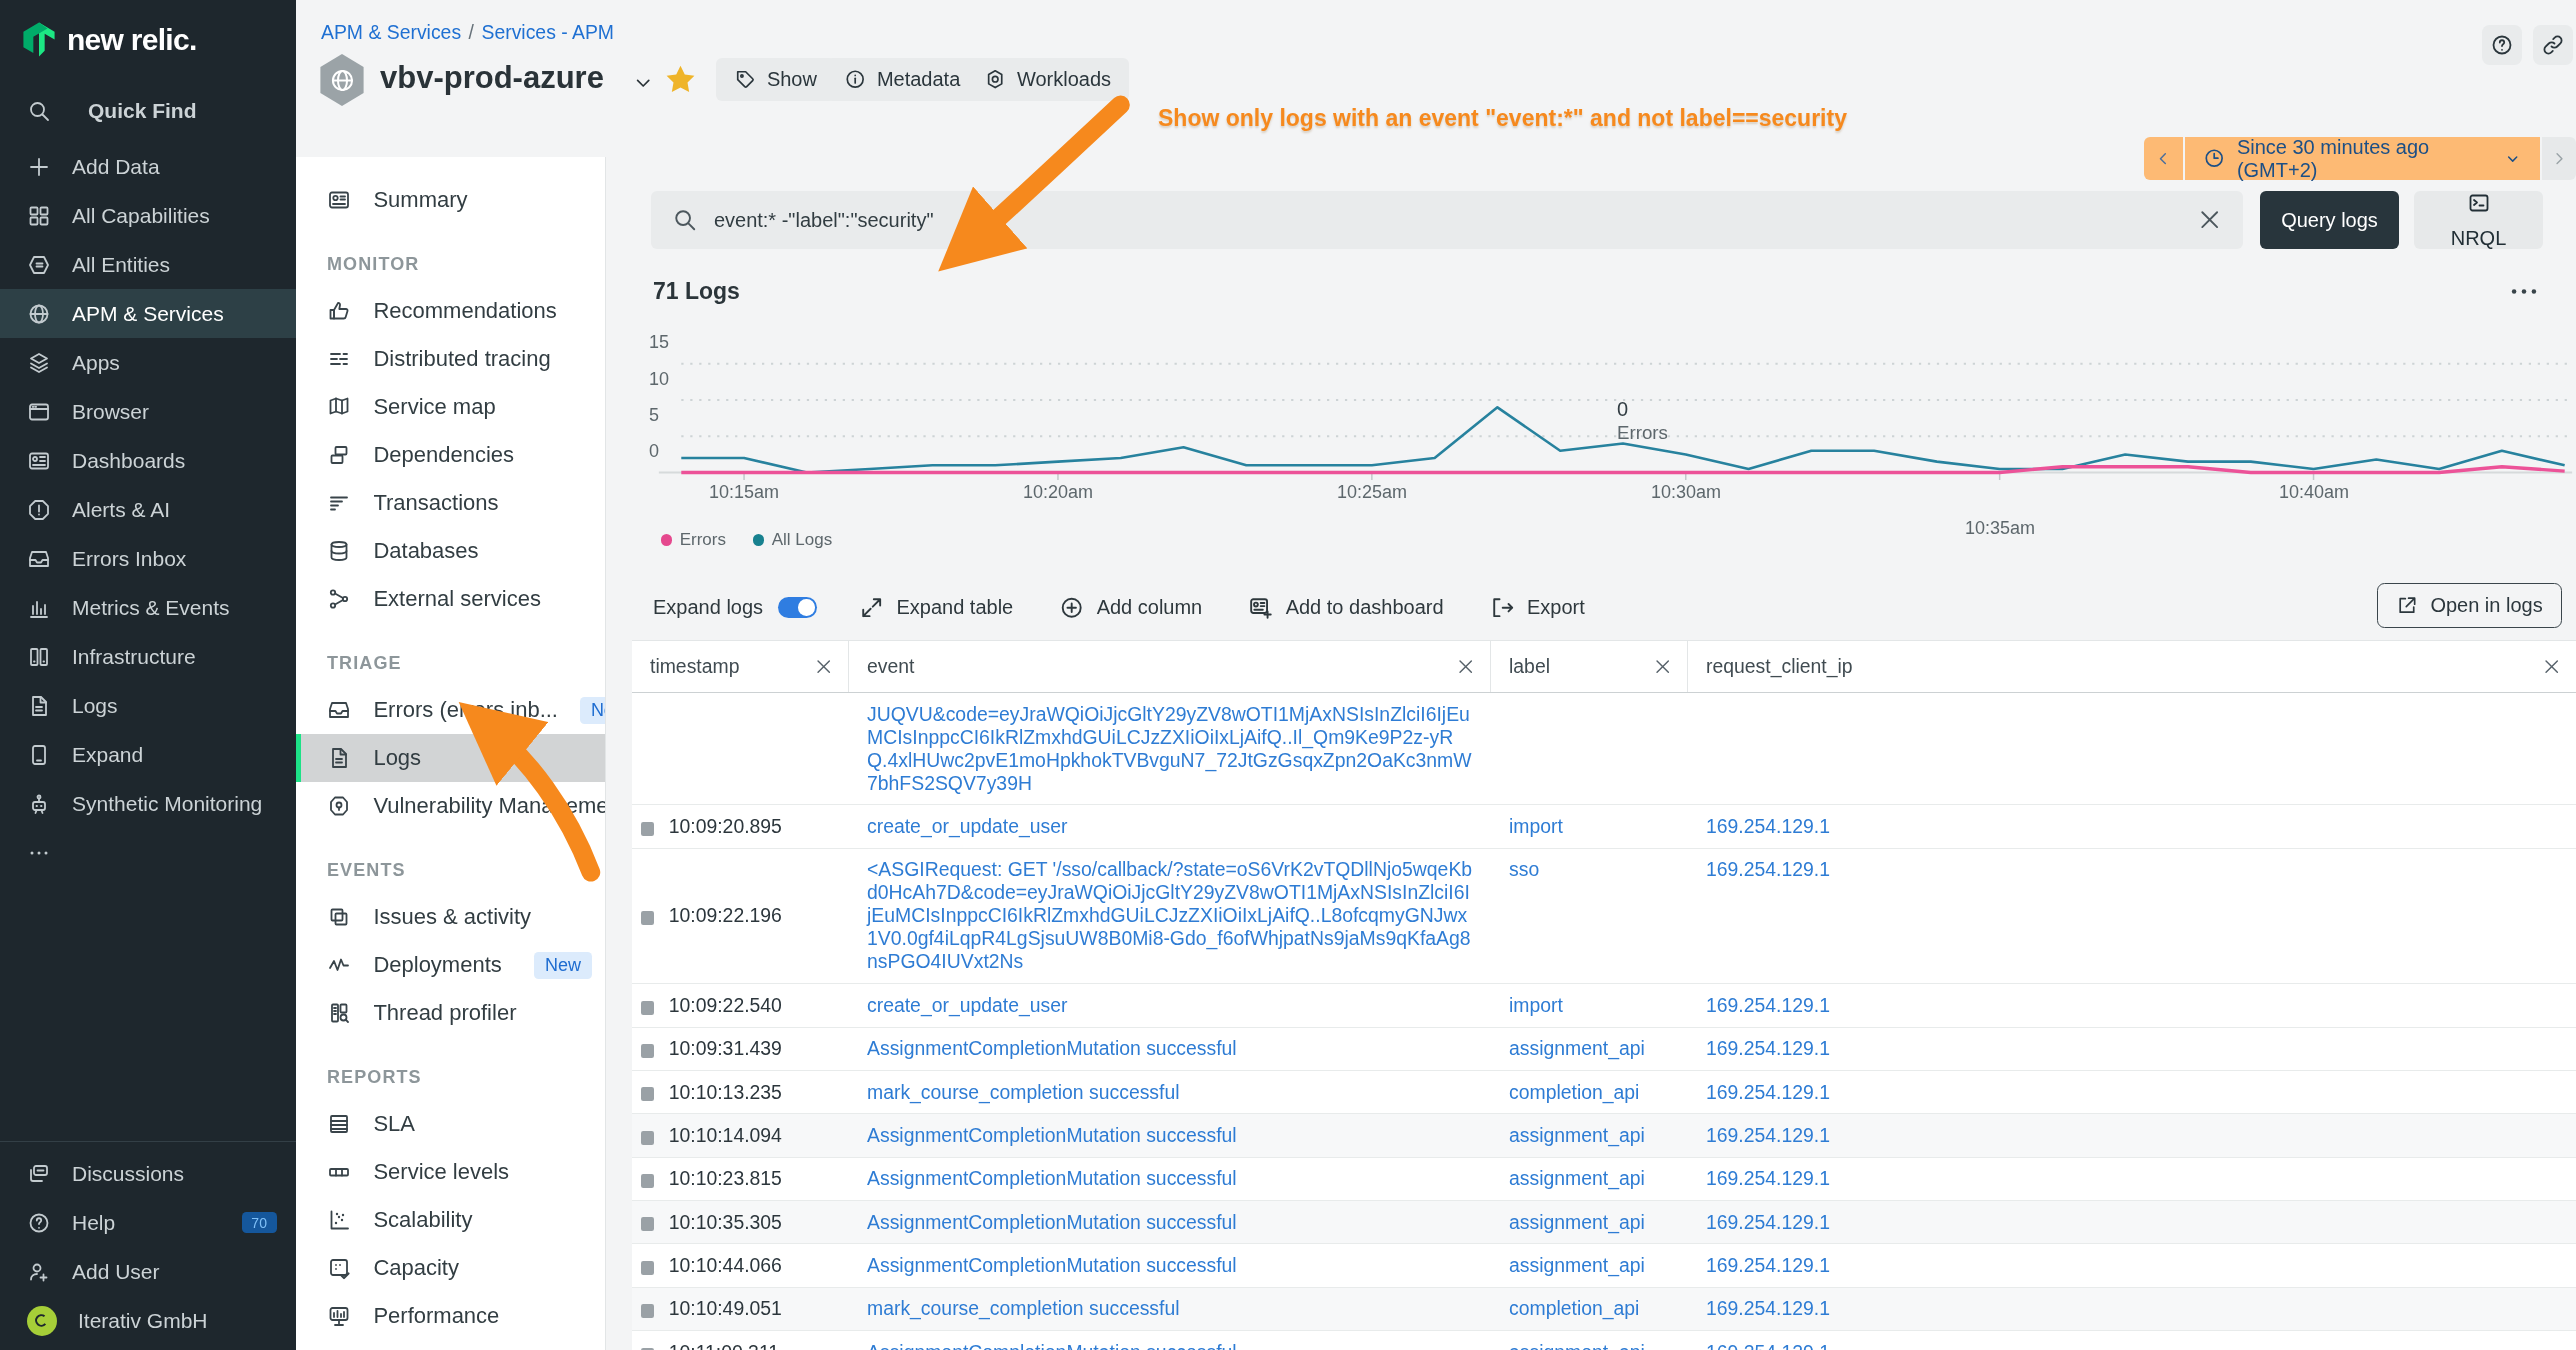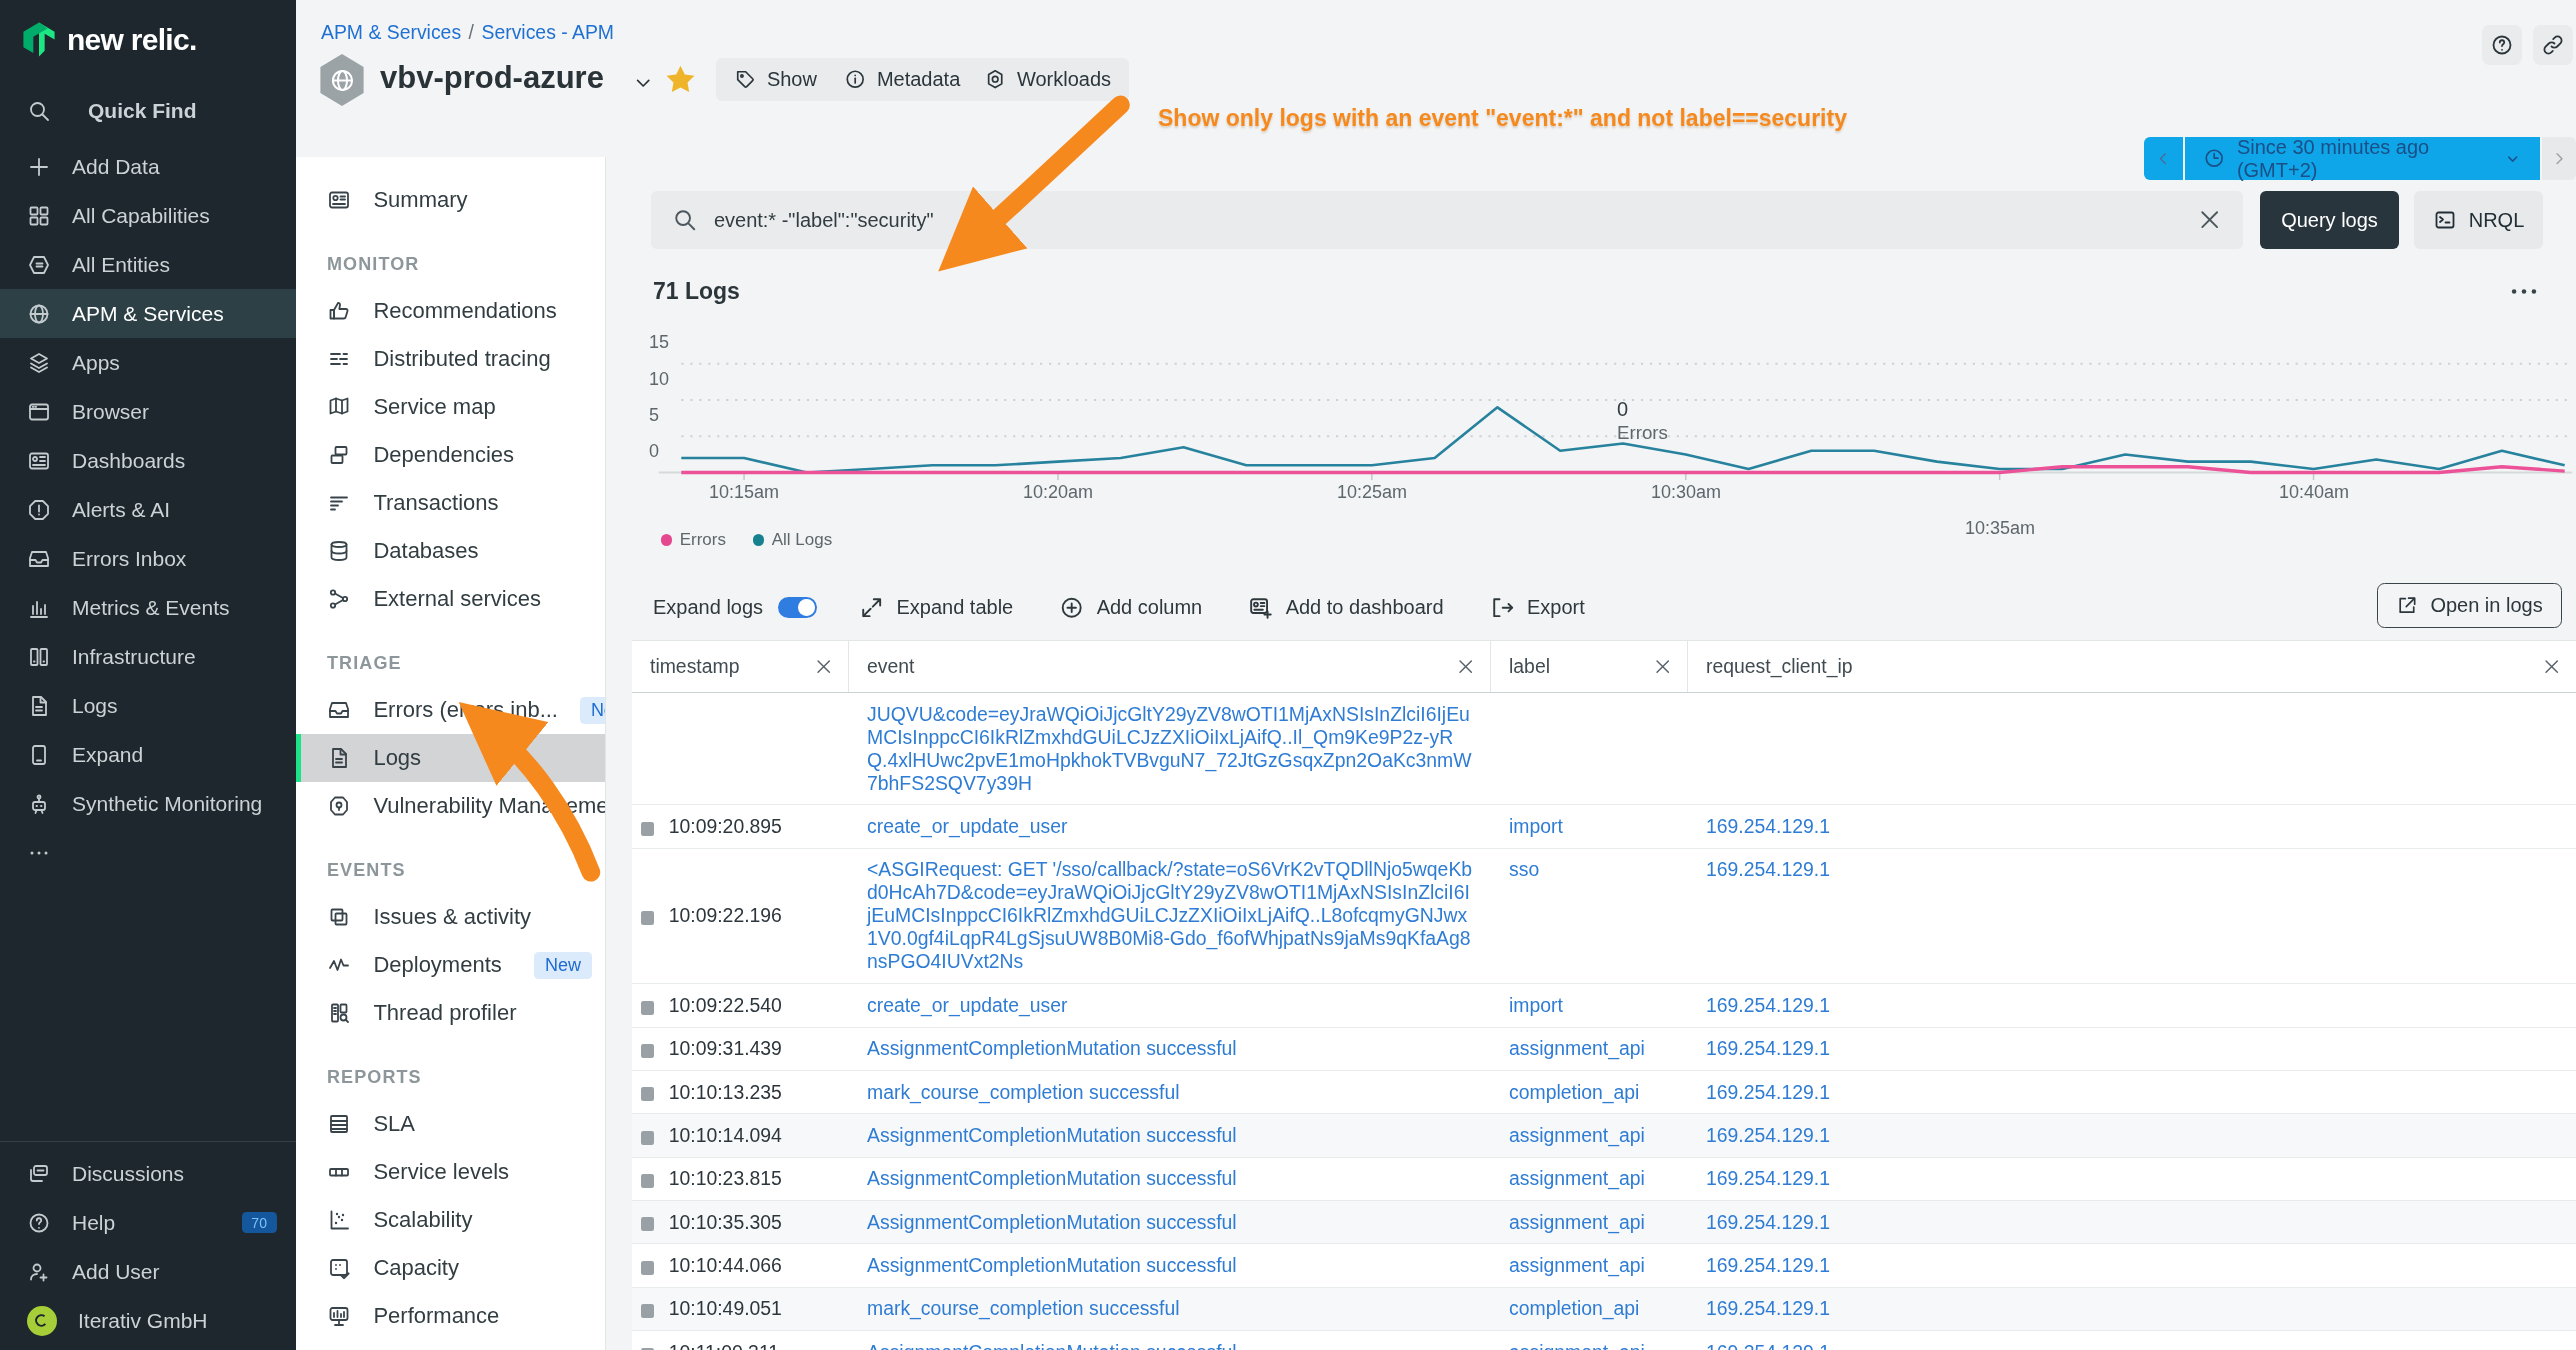--- a/index.html
+++ b/index.html
@@ -54,37 +54,37 @@
   #btn-metadata{left:826px;}
   #btn-workloads{left:966px;}
   .squarebtn{position:absolute;top:25.4px;width:40px;height:40px;background:#e9ebec;border-radius:7.5px;display:flex;align-items:center;justify-content:center;color:#2b363c;cursor:pointer;}
   .squarebtn .ic{width:24px;height:24px;}
   #btn-help{left:2482px;}
   #btn-link{left:2533px;}
   #annotation{position:absolute;left:1158px;top:105px;font-size:23px;font-weight:700;color:#f6891d;text-shadow:0 1.5px 2.2px rgba(120,70,0,.22);white-space:nowrap;}
 
   
   #timepicker{position:absolute;left:2144px;top:137px;height:43px;display:flex;align-items:stretch;}
-  #timepicker .seg{display:flex;align-items:center;justify-content:center;background:#0ea5e9;cursor:pointer;}
+  #timepicker .seg{display:flex;align-items:center;justify-content:center;background:#fdba74;cursor:pointer;}
   #tp-prev{width:42px;border-radius:6px 0 0 6px;color:#4a6e9c;margin-right:1.5px;}
   #tp-main{padding:0 18px;gap:12px;color:#1c4f86;font-size:20px;}
   #tp-main .ic{width:22.4px;height:22.4px;}
   #tp-next{width:37px;background:#e7e9ea !important;color:#9aa3a7;border-radius:0 6px 6px 0;margin-left:1.5px;}
   #timepicker .chev{width:19.4px;height:19.4px;}
 
   
   #searchbar{position:absolute;left:651px;top:191px;width:1592px;height:58px;background:#e9ebec;border-radius:6px;
     display:flex;align-items:center;padding:0 21px;gap:16.5px;}
   #searchbar .ic{width:25.4px;height:25.4px;color:#4c575d;}
   #searchquery{font-size:20px;color:#323d42;flex:1;white-space:nowrap;overflow:hidden;}
   #searchclear{width:25.4px;height:25.4px;color:#3c474c;cursor:pointer;}
   #btn-querylogs{position:absolute;left:2260px;top:191px;width:139px;height:58px;background:#28353c;border-radius:6px;
     color:#fff;font-size:20px;display:flex;align-items:center;justify-content:center;cursor:pointer;}
   #btn-nrql{position:absolute;left:2414px;top:191px;width:129px;height:58px;background:#e7e9ea;border-radius:6px;
-    color:#222f36;font-size:20px;display:flex;align-items:center;justify-content:center;gap:12px;cursor:pointer;}
+    color:#222f36;font-size:20px;display:flex;align-items:center;justify-content:center;gap:12px;cursor:pointer;flex-direction:column;}
   #btn-nrql .ic{width:24px;height:24px;}
 
   
   #logcount{position:absolute;left:653px;top:278px;font-size:23px;font-weight:700;color:#2b353a;}
   #panelmenu{position:absolute;left:2507px;top:278px;width:34px;height:27px;color:#39444a;cursor:pointer;}
   #chart{position:absolute;left:658px;top:344px;width:1915px;height:142px;}
   .ylab{position:absolute;width:42px;text-align:left;font-size:18px;color:#5d676c;}
   .xlab{position:absolute;width:120px;text-align:center;font-size:18px;color:#5d676c;top:482px;}
   #zeroerr{position:absolute;left:1617px;top:398px;line-height:23px;}
   #zeroerr .v{font-size:20px;color:#333e44;}

